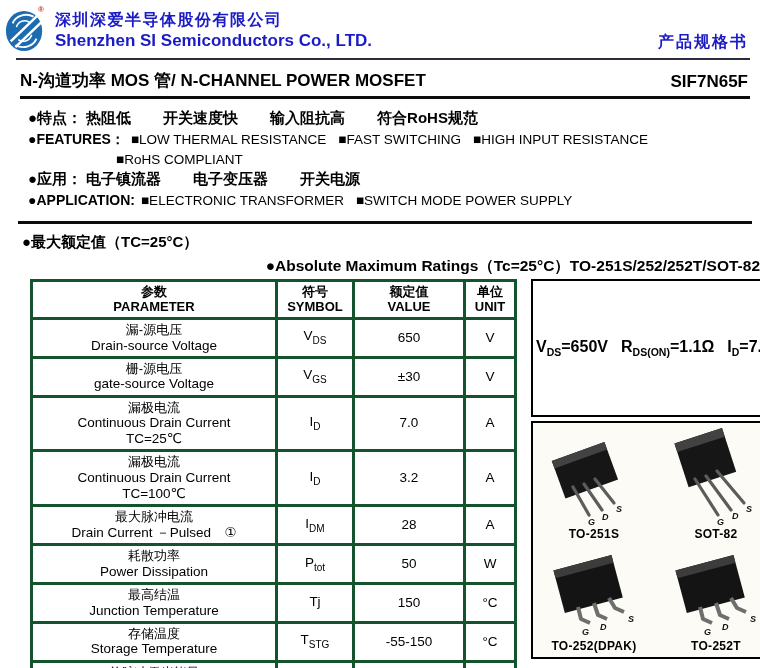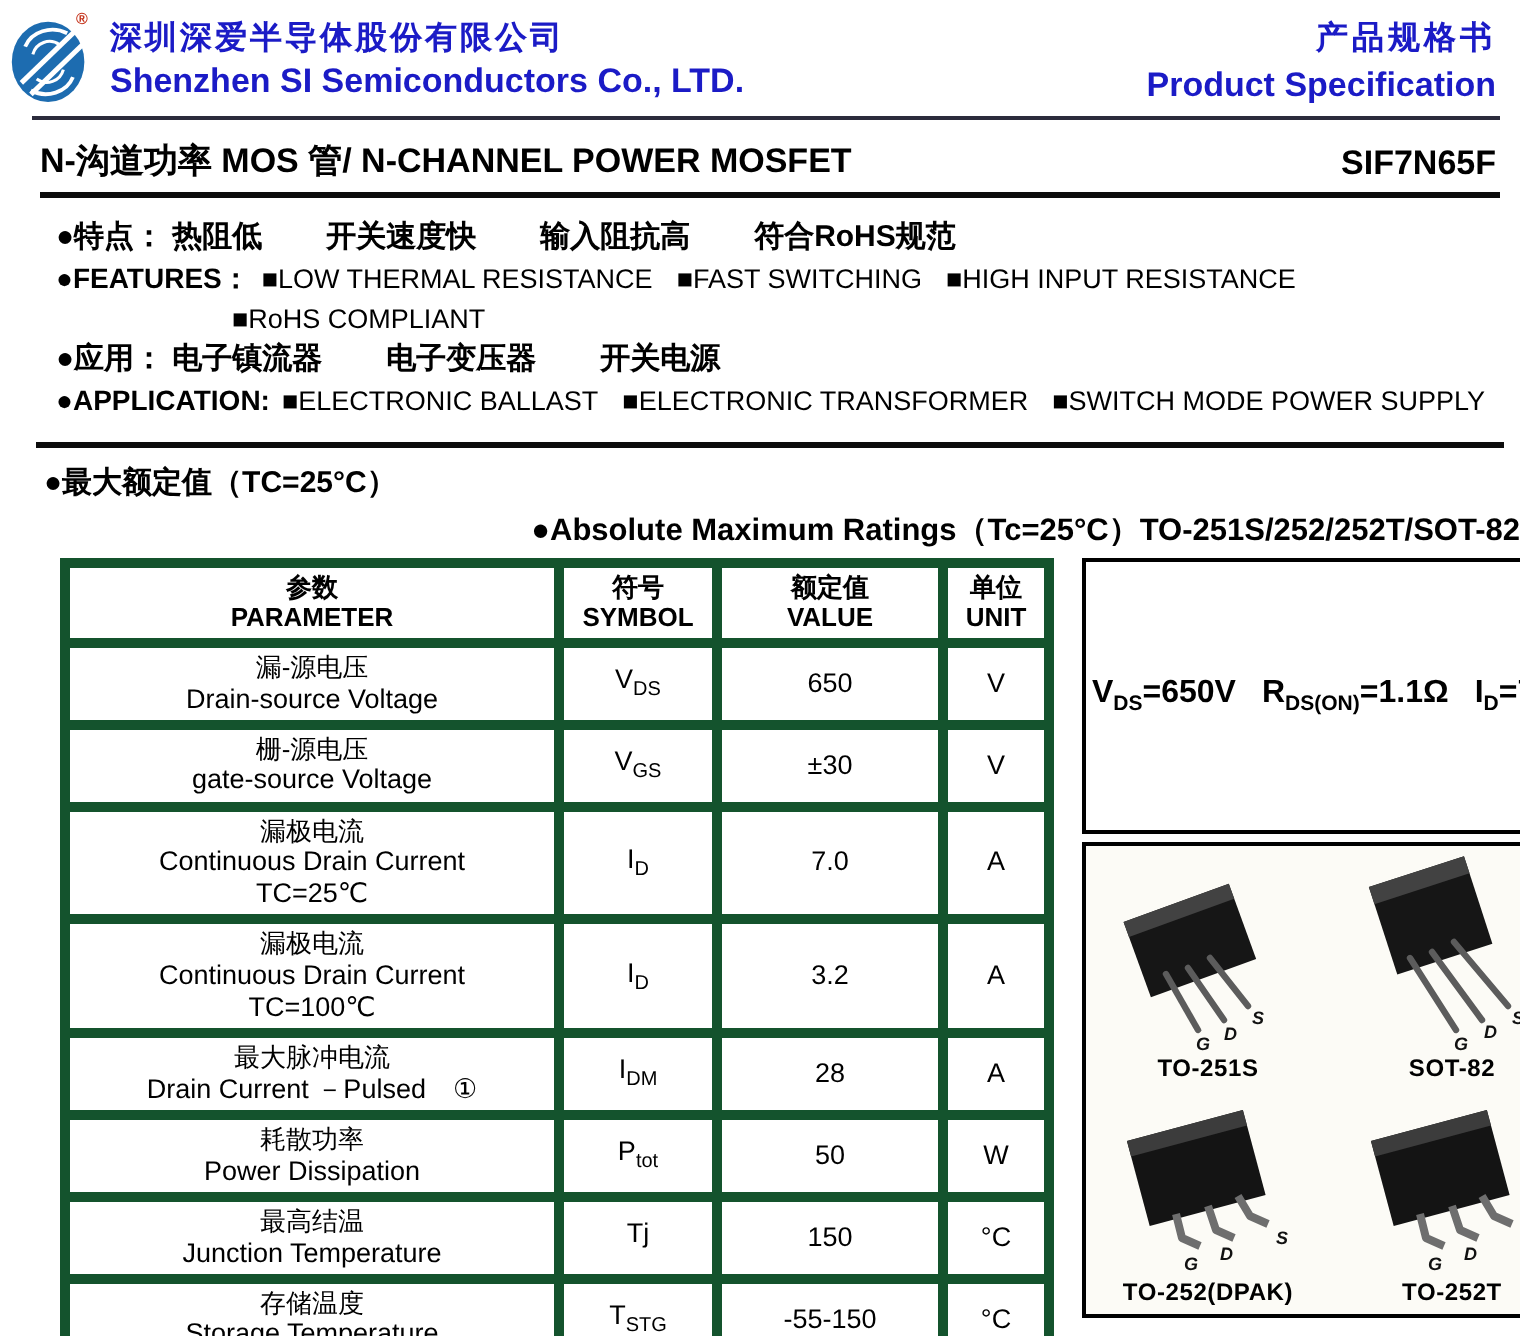--- a/index.html
+++ b/index.html
@@ -41,21 +41,21 @@
   .indent2{margin-left:88px;}
   .rule-thick{border:none;border-top:3px solid #0c0c0c;margin:5px 8px 7px 18px;}
   
   .rate-head{padding-left:22px;line-height:1.5;}
   .rate-cn{font-weight:700;font-size:15px;}
   .rate-en{font-weight:700;font-size:15.5px;text-align:right;}
   
   .main{display:flex;align-items:flex-start;padding:2px 8px 0 30px;gap:14px;}
   table.ratings{border-collapse:collapse;width:462px;table-layout:fixed;}
   table.ratings th,table.ratings td{
-    border:5px solid #14532d;text-align:center;vertical-align:middle;
+    border:3px solid #14532d;text-align:center;vertical-align:middle;
     padding:2px 2px;line-height:1.2;
   }
   .col-param{width:238px;}
   .col-sym{width:70px;}
   .col-val{width:104px;}
   .col-unit{width:44px;}
   th .cn{font-size:13px;font-weight:700;}
   th .en{font-size:13px;font-weight:700;}
   td .cn{font-size:13px;}
   td .en{font-size:13.5px;}
@@ -92,21 +92,20 @@
       <path d="M29 29 A 9 9 0 0 1 15 34" stroke="#fff" stroke-width="1.6" fill="none"></path>
     </svg>
     <span class="regmark">®</span>
     <div>
       <div class="brand-cn">深圳深爱半导体股份有限公司</div>
       <div class="brand-en">Shenzhen SI Semiconductors Co., LTD.</div>
     </div>
   </div>
   <div class="doc-titles">
     <div class="doc-cn">产品规格书</div>
-    <div class="doc-en">Product Specification</div>
   </div>
 </div>
 
 <div class="title-bar">
   <span>N-沟道功率 MOS 管/ N-CHANNEL POWER MOSFET</span>
   <span>SIF7N65F</span>
 </div>
 
 <div class="feat">
   <div class="f-line f-cn">
@@ -126,21 +125,20 @@
     <span class="it">■RoHS COMPLIANT</span>
   </div>
   <div class="f-line f-cn">
     <span class="lbl">●应用：</span>
     <span class="it">电子镇流器</span>
     <span class="it">电子变压器</span>
     <span class="it">开关电源</span>
   </div>
   <div class="f-line f-en">
     <span class="lbl">●APPLICATION:</span>
-    <span class="it">■ELECTRONIC BALLAST</span>
     <span class="it">■ELECTRONIC TRANSFORMER</span>
     <span class="it">■SWITCH MODE POWER SUPPLY</span>
   </div>
 </div>
 
 <hr class="rule-thick">
 
 <div class="rate-head">
   <div class="rate-cn">●最大额定值（TC=25°C）</div>
   <div class="rate-en">●Absolute Maximum Ratings（Tc=25°C）TO-251S/252/252T/SOT-82</div>

